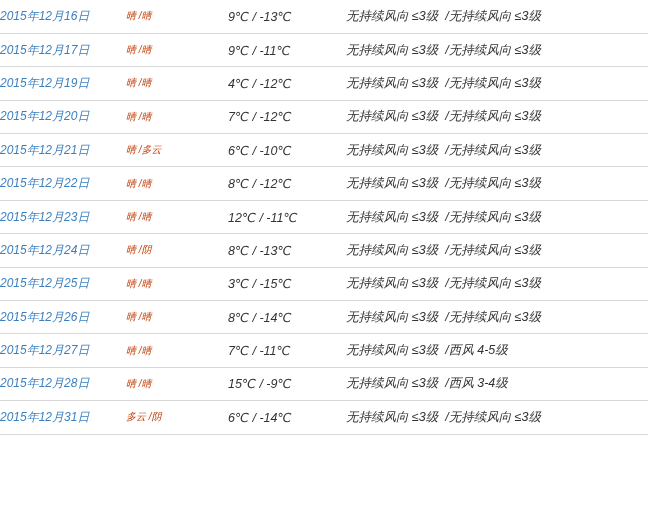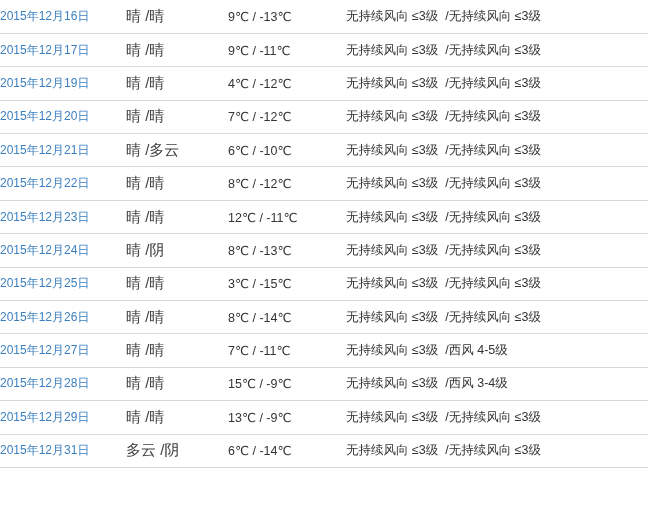--- a/index.html
+++ b/index.html
@@ -14,39 +14,40 @@
     color: #333333;
     overflow: hidden;
   }
   table.weather-table {
     width: 648px;
     border-collapse: collapse;
     table-layout: fixed;
   }
   table.weather-table tr {
     height: 33.4px;
+    font-style: italic;
   }
   table.weather-table td {
     border-bottom: 1px solid #d8d8d8;
     padding: 0;
     vertical-align: middle;
     white-space: nowrap;
     overflow: hidden;
   }
   td.col-date {
     width: 126px;
     padding-left: 7px;
     font-size: 12px;
     color: #3b7fbf;
   }
   td.col-weather {
     width: 102px;
     padding-left: 4px;
-    font-size: 15px;
-    color: #404040;
+    font-size: 10px;
+    color: #c2410c;
   }
   td.col-temp {
     width: 118px;
     padding-left: 4px;
     font-size: 12.5px;
     color: #333333;
   }
   td.col-wind {
     padding-left: 8px;
     font-size: 12.5px;
@@ -132,25 +133,19 @@
         <td class="col-temp">7℃ /  -11℃</td>
         <td class="col-wind"><span class="wind-part">无持续风向 ≤3级</span><span class="wind-gap"></span><span class="wind-part">/西风 4-5级</span></td>
       </tr>
       <tr>
         <td class="col-date">2015年12月28日</td>
         <td class="col-weather">晴 /晴</td>
         <td class="col-temp">15℃ /  -9℃</td>
         <td class="col-wind"><span class="wind-part">无持续风向 ≤3级</span><span class="wind-gap"></span><span class="wind-part">/西风 3-4级</span></td>
       </tr>
       <tr>
-        <td class="col-date">2015年12月29日</td>
-        <td class="col-weather">晴 /晴</td>
-        <td class="col-temp">13℃ /  -9℃</td>
-        <td class="col-wind"><span class="wind-part">无持续风向 ≤3级</span><span class="wind-gap"></span><span class="wind-part">/无持续风向 ≤3级</span></td>
-      </tr>
-      <tr>
         <td class="col-date">2015年12月31日</td>
         <td class="col-weather">多云 /阴</td>
         <td class="col-temp">6℃ /  -14℃</td>
         <td class="col-wind"><span class="wind-part">无持续风向 ≤3级</span><span class="wind-gap"></span><span class="wind-part">/无持续风向 ≤3级</span></td>
       </tr>
     </tbody>
 </table>
 
 </body></html>

